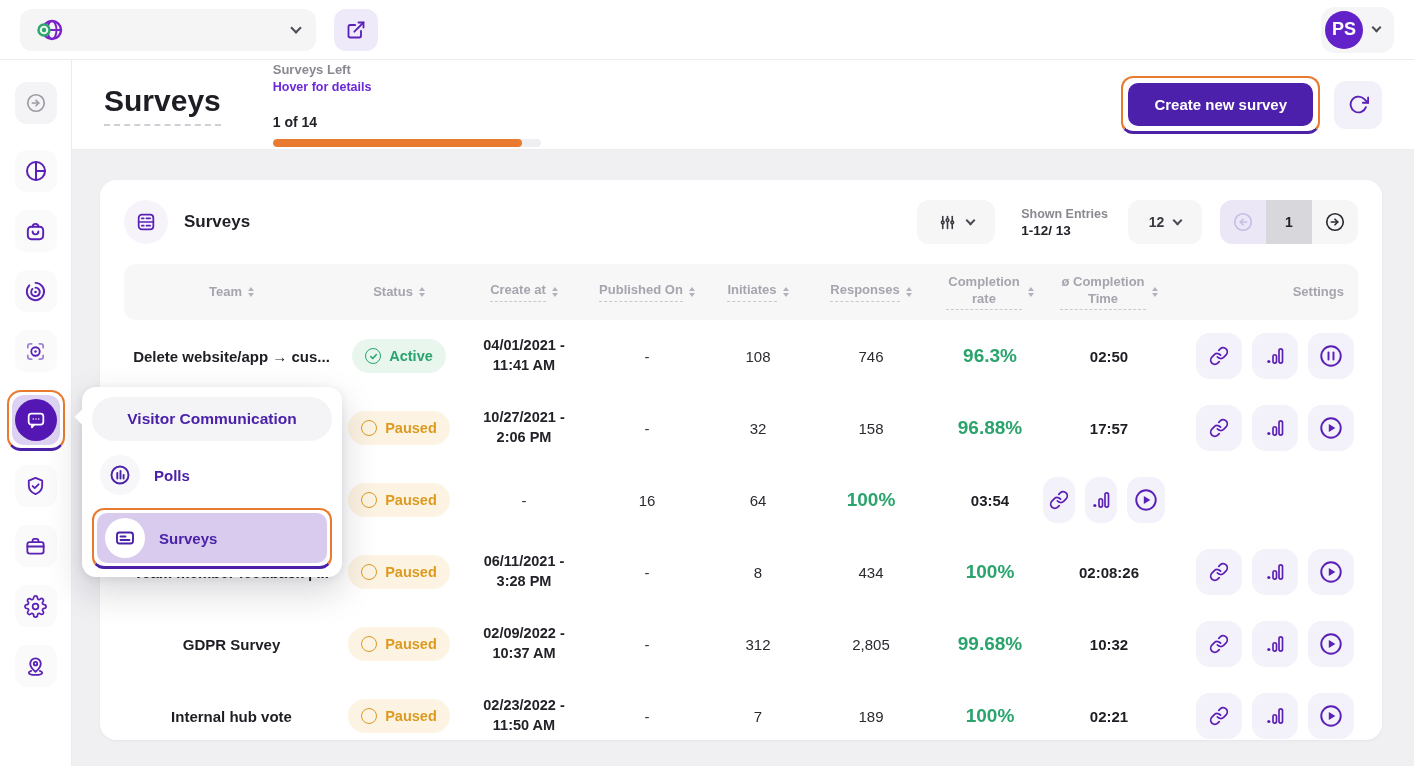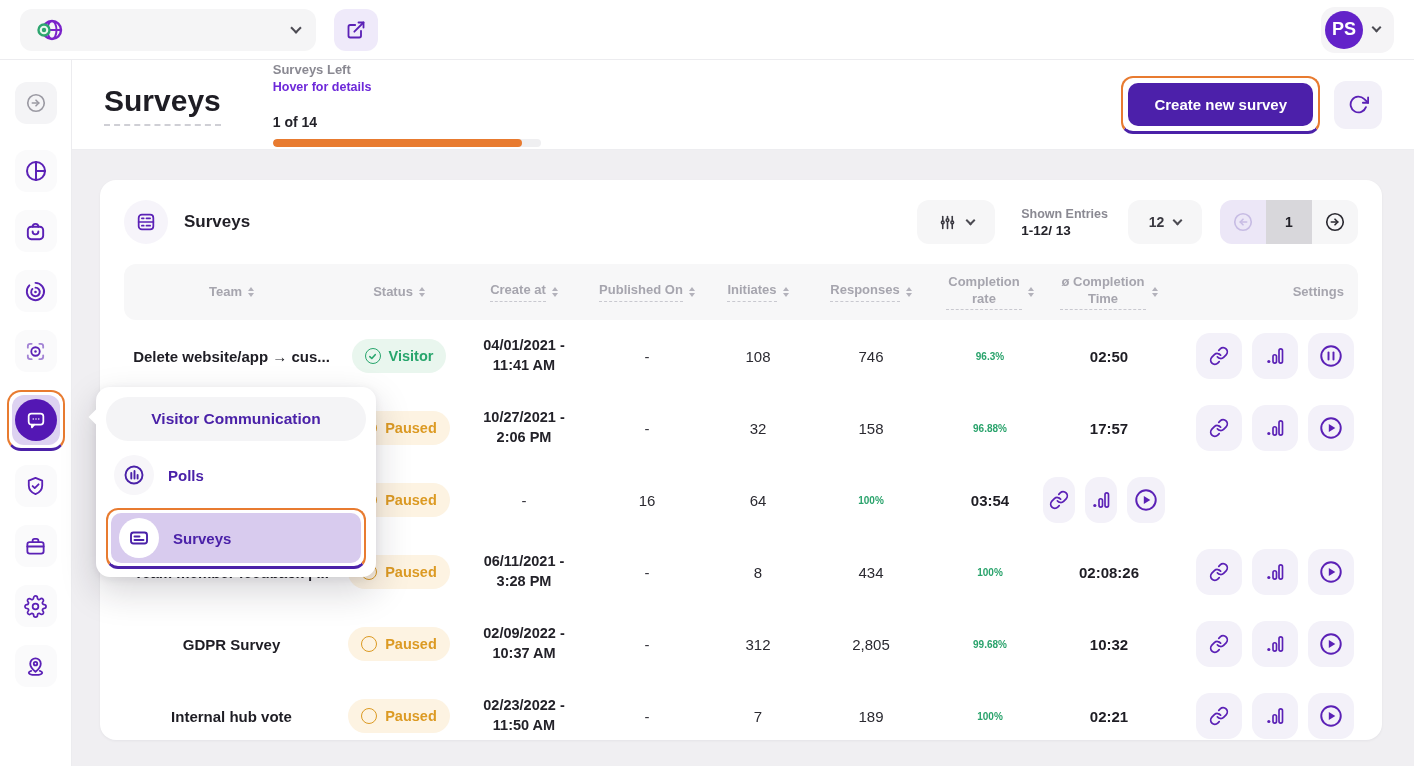--- a/index.html
+++ b/index.html
@@ -100,31 +100,31 @@
            font-weight:700; font-size:14.5px; justify-self:center; }
   .badge[data-status="active"] { background:#e9f6ee; color:#27a56c; }
   .badge[data-status="paused"] { background:#fdf3e2; color:#dc9a23; }
   .badge .ring { width:16px; height:16px; border:1.8px solid currentColor; border-radius:50%;
                  display:flex; align-items:center; justify-content:center; flex:none; }
   .badge .ck { display:none; }
   .badge[data-status="active"] .ck { display:block; }
   .cell-created { font-weight:700; font-size:14.5px; line-height:1.35; color:#232229; }
   .cell-pub { font-size:15px; color:#3a3941; }
   .cell-num { font-size:15px; color:#2b2a31; }
-  .cell-rate { color:#2aa36c; font-weight:700; font-size:10px; }
+  .cell-rate { color:#2aa36c; font-weight:700; font-size:19px; }
   .cell-time { font-weight:700; font-size:15px; color:#1e1d24; }
   .cell-settings { display:flex; gap:10px; justify-content:flex-end; padding-right:4px; }
   .act { width:46px; height:46px; border-radius:14px; background:#f3f1f9; color:#5b21b6; border:none;
          display:flex; align-items:center; justify-content:center; }
   .act .pp { display:none; }
   .act[data-action="pause"] .pause-glyph { display:block; }
   .act[data-action="play"] .play-glyph { display:block; }
 
   
-  .popup { position:absolute; left:96px; top:387px; width:280px; background:#fff; border-radius:14px;
+  .popup { position:absolute; left:82px; top:387px; width:260px; background:#fff; border-radius:14px;
            box-shadow:0 14px 36px rgba(25,20,40,.18), 0 2px 8px rgba(25,20,40,.08);
            padding:10px 10px 8px; z-index:50; }
   .popup-notch { position:absolute; left:-5px; top:24px; width:12px; height:12px; background:#fff;
                  transform:rotate(45deg); }
   .popup-head { background:#f4f4f6; border-radius:999px; height:44px; display:flex; align-items:center;
                 justify-content:center; color:#4a21a8; font-weight:700; font-size:15.5px; }
   .popup-item { display:flex; align-items:center; gap:14px; padding:5px 8px; margin-top:9px;
                 color:#4a21a8; font-size:15px; font-weight:600; border-radius:10px; }
   .pi-icon { width:40px; height:40px; border-radius:50%; background:#f7f6f9; color:#4a21a8;
              display:flex; align-items:center; justify-content:center; flex:none; }
@@ -420,21 +420,21 @@
 
         <div id="rows">
   <div class="grid trow">
     <div class="cell-title">Delete website/app → cus...</div>
     <div><span class="badge" data-status="active">
       <span class="ring">
         <svg class="ck" width="9" height="9" viewBox="0 0 10 10" fill="none" stroke="currentColor" stroke-width="1.8" stroke-linecap="round" stroke-linejoin="round">
                       <polyline points="2 5.2 4.2 7.2 8 3"></polyline>
                     </svg>
       </span>
-      <span>Visitor</span>
+      <span>Active</span>
     </span></div>
     <div class="cell-created">
       <div>04/01/2021 -</div>
                 <div>11:41 AM</div>
     </div>
     <div class="cell-pub">-</div>
     <div class="cell-num">108</div>
     <div class="cell-num">746</div>
     <div class="cell-rate">96.3%</div>
     <div class="cell-time">02:50</div>

